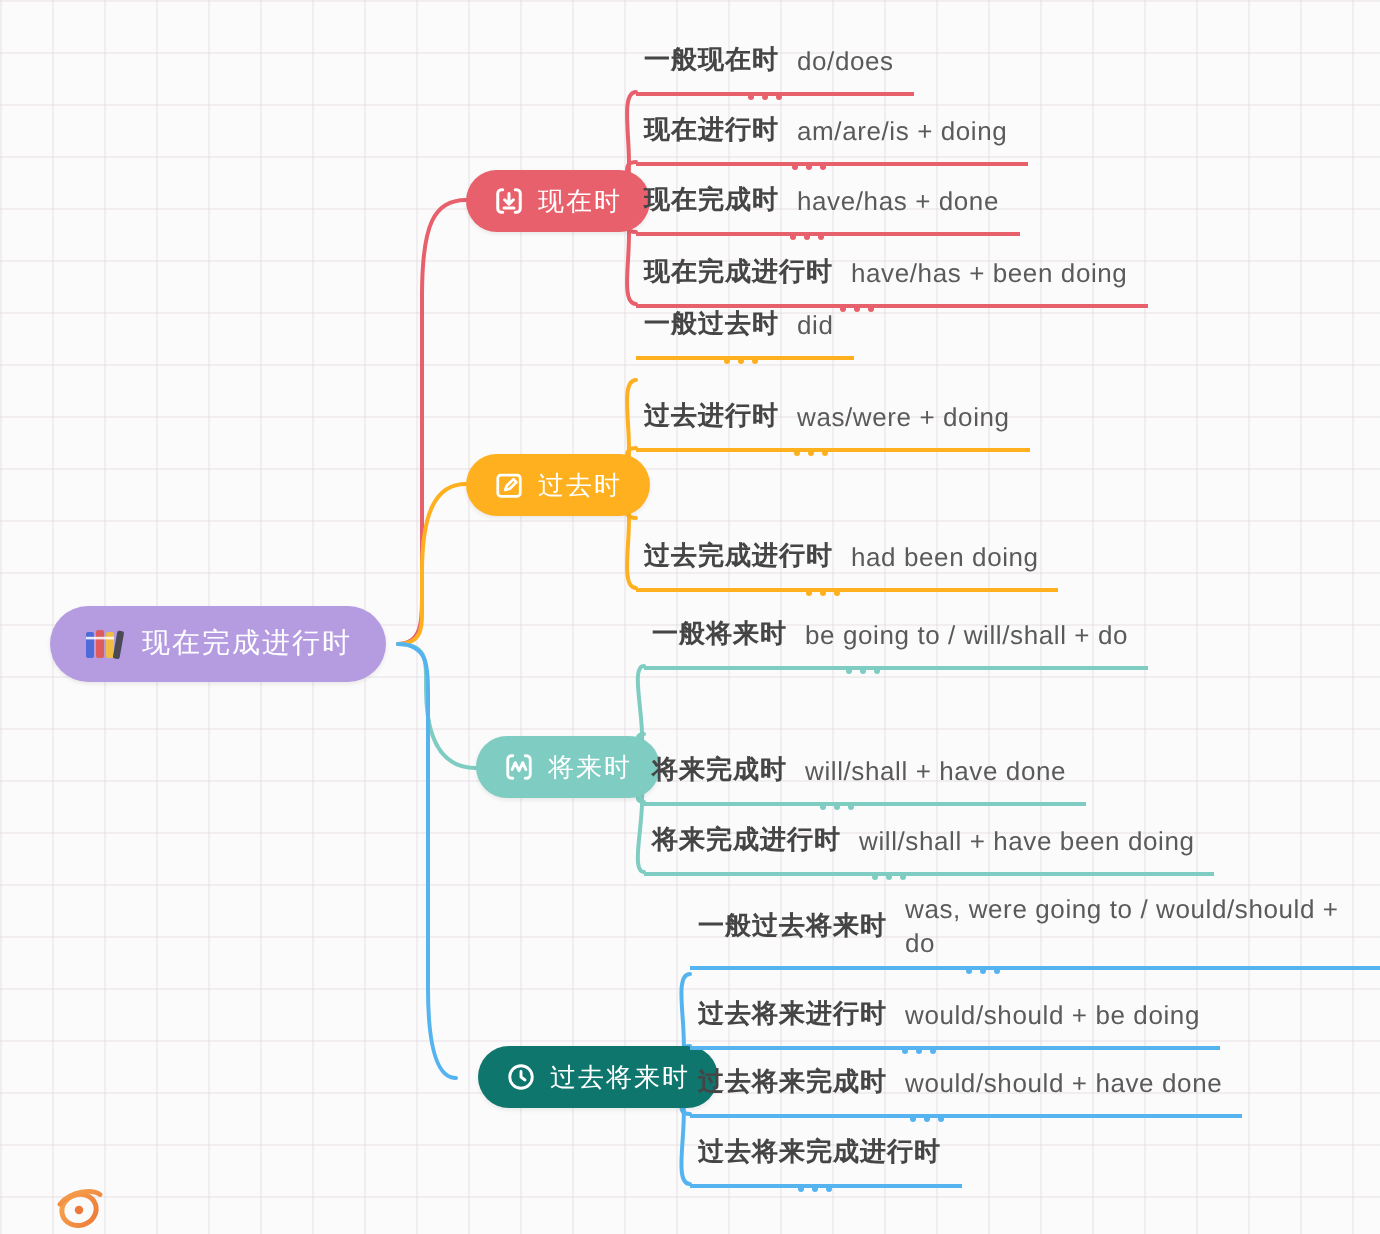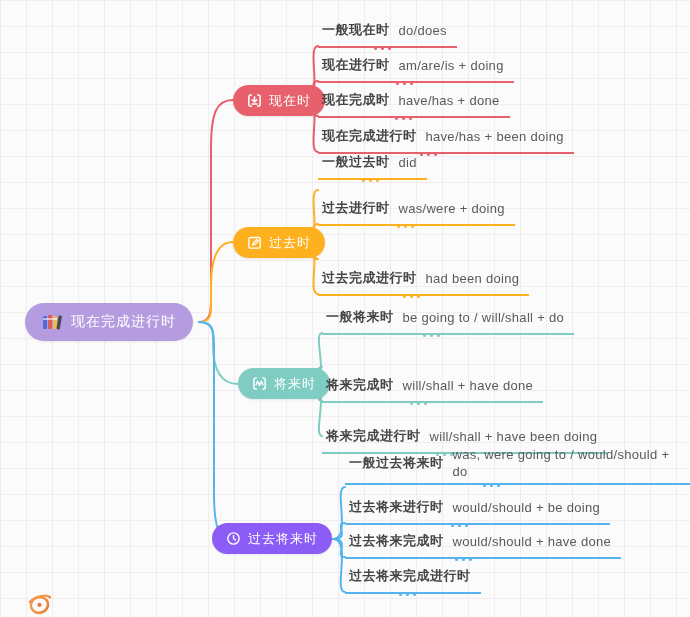--- a/index.html
+++ b/index.html
@@ -122,21 +122,21 @@
     <span class="bicon">
       <svg width="15" height="15" viewBox="0 0 24 24" stroke="#fff" stroke-width="2.3" fill="none" stroke-linecap="round" stroke-linejoin="round">
         <path d="M7 3 H6 a3 3 0 0 0 -3 3 v12 a3 3 0 0 0 3 3 h1"></path>
         <path d="M17 3 h1 a3 3 0 0 1 3 3 v12 a3 3 0 0 1 -3 3 h-1"></path>
         <path d="M6.5 14 L9 8.5 L12 15 L15 8.5 L17.5 14"></path>
       </svg>
     </span>
     <span>将来时</span>
   </div>
 
-  <div class="pill" style="left: 212px; top: 523px; background-color: #8b5cf6; justify-content: flex-end;">
+  <div class="pill" style="left: 239px; top: 523px; background-color: #0f766e; justify-content: flex-end;">
     <span class="bicon">
       <svg width="15" height="15" viewBox="0 0 24 24" stroke="#fff" stroke-width="2.3" fill="none" stroke-linecap="round" stroke-linejoin="round">
         <circle cx="12" cy="12" r="9"></circle>
         <path d="M12 7.5 V12 L15.2 14.4"></path>
       </svg>
     </span>
     <span>过去将来时</span>
   </div>
 
   <div class="child" style="left: 318px; top: 21px; border-bottom-color: rgb(231, 96, 107);">
@@ -179,21 +179,21 @@
   <div class="child" style="left: 322px; top: 308px; border-bottom-color: rgb(126, 204, 194);">
     <span class="label">一般将来时</span>
     <span class="formula">be going to / will/shall + do</span>
     <span class="dots" style="color: rgb(126, 204, 194);"></span>
   </div>
   <div class="child" style="left: 322px; top: 376px; border-bottom-color: rgb(126, 204, 194);">
     <span class="label">将来完成时</span>
     <span class="formula">will/shall + have done</span>
     <span class="dots" style="color: rgb(126, 204, 194);"></span>
   </div>
-  <div class="child" style="left: 322px; top: 411px; border-bottom-color: rgb(126, 204, 194); margin-top: 16px;">
+  <div class="child" style="left: 322px; top: 411px; border-bottom-color: rgb(126, 204, 194);">
     <span class="label">将来完成进行时</span>
     <span class="formula">will/shall + have been doing</span>
     <span class="dots" style="color: rgb(126, 204, 194);"></span>
   </div>
 
   <div class="child wrap" style="left: 345px; top: 446px; border-bottom-color: rgb(85, 180, 240);">
     <span class="label">一般过去将来时</span>
     <span class="formula">was, were going to / would/should + do</span>
     <span class="dots" style="color: rgb(85, 180, 240);"></span>
   </div>

